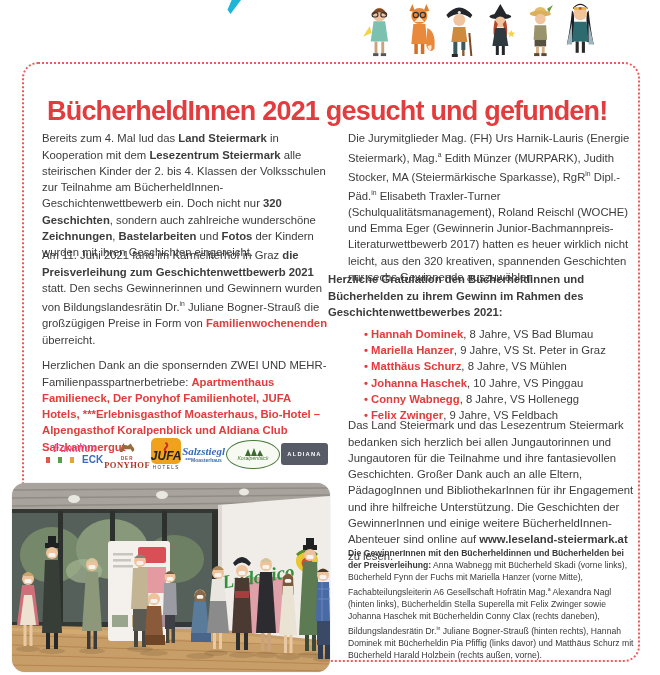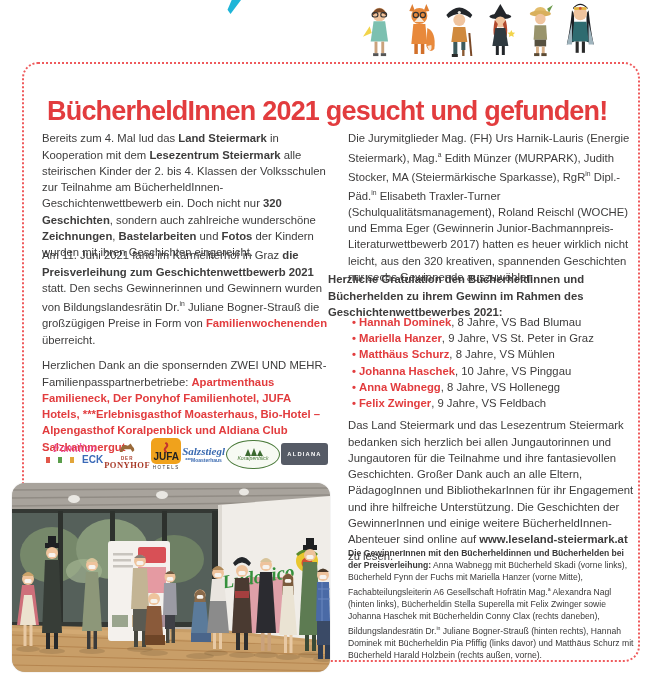--- a/index.html
+++ b/index.html
@@ -23,37 +23,37 @@
   .seg-rb{font-weight:bold;color:#e23c3e;}
   .seg-sup{font-size:0.6em;vertical-align:super;}
   #lp1{left:42px;top:119px;}
   #lp2{left:42px;top:236px;}
   #lp3{left:42px;top:346px;}
   #rp1{left:348px;top:119px;width:290px;}
   #rhead{left:328px;top:260px;width:290px;}
   #rp2{left:348px;top:406px;width:290px;}
   
   #rlist{left:348px;top:310px;width:290px;}
-  .winners{list-style:none;margin:4px;padding:0;font-size:11.3px;}
+  .winners{list-style:none;margin:16px;padding:0;font-size:11.3px;}
   .winners li{line-height:16.2px;}
   .wbullet{color:#e23c3e;font-weight:bold;margin-right:3px;}
   .wname{color:#e23c3e;font-weight:bold;}
   
   #rcap{left:348px;top:538px;width:291px;font-size:8.6px;line-height:12.1px;color:#3a3939;}
   
   .logos{left:46px;top:434px;width:282px;height:40px;display:flex;align-items:center;justify-content:space-between;}
   .logo{text-align:center;}
   .fe1{font-family:"Liberation Serif",serif;font-style:italic;color:#ec4899;font-size:12px;line-height:11px;}
   .fe2{font-size:10px;font-weight:bold;color:#3a6ab8;display:flex;gap:8px;align-items:center;justify-content:flex-start;}
   .sq{width:4px;height:6px;display:inline-block;}
   .s1{background:#e2574a;}.s2{background:#5a9e4a;}.s3{background:#e2a53a;}
   .ph-der{font-size:4.5px;color:#a83a28;font-weight:bold;letter-spacing:1px;line-height:4px;}
   .ph2{font-family:"Liberation Serif",serif;font-size:8.5px;font-weight:bold;color:#a83a28;letter-spacing:0.5px;line-height:9px;text-align:right;}
   .jf-box{width:30px;height:26px;background:#f0a21c;border-radius:5px;display:flex;flex-direction:column;align-items:center;justify-content:center;margin:0 auto;}
-  .jf-t{font-size:10px;font-weight:bold;color:#222;line-height:7px;}
+  .jf-t{font-size:12px;font-weight:bold;color:#222;line-height:7px;font-style:italic;}
   .jf-h{font-size:4.5px;color:#333;letter-spacing:1.5px;margin-top:1px;}
   .sz1{font-family:"Liberation Serif",serif;font-style:italic;font-weight:bold;font-size:11px;color:#3a6ab0;line-height:11px;}
   .sz2{font-size:5px;font-weight:bold;color:#3a6ab0;}
   .kb-oval{width:52px;height:27px;border:1.5px solid #4a7a3a;border-radius:50%;display:flex;flex-direction:column;align-items:center;justify-content:center;background:#f7faf3;}
   .kb-t{font-size:5.2px;color:#4a7a3a;font-style:italic;line-height:5px;}
   .ad-box{width:47px;height:22px;background:#565b66;border-radius:3px;color:#fff;display:flex;align-items:center;justify-content:center;}
   .ad-t{font-size:5.8px;letter-spacing:1.2px;font-weight:bold;}
   
   .photo{left:12px;top:483px;width:318px;height:189px;border-radius:13px;overflow:hidden;box-shadow:0 0 0 1px rgba(0,0,0,0.04);}
   .photo svg{display:block;}
@@ -393,18 +393,18 @@
 </div>
 
 <p class="abs para" id="rp1"><span>Die Jurymitglieder Mag. (FH) Urs Harnik-Lauris (Energie Steiermark), Mag.</span><span class="seg-sup">a</span><span> Edith Münzer (MURPARK), Judith Stocker, MA (Steiermärkische Sparkasse), RgR</span><span class="seg-sup">in</span><span> Dipl.-Päd.</span><span class="seg-sup">in</span><span> Elisabeth Traxler-Turner (Schulqualitätsmanagement), Roland Reischl (WOCHE) und Emma Eger (Gewinnerin Junior-Bachmannpreis-Literaturwettbewerb 2017) hatten es heuer wirklich nicht leicht, aus den 320 kreativen, spannenden Geschichten nur sechs Gewinnende auszuwählen.</span></p>
 <p class="abs para" id="rhead"><span class="seg-b">Herzliche Gratulation den Bücherheldinnen und Bücherhelden zu ihrem Gewinn im Rahmen des Geschichtenwettbewerbes 2021:</span></p>
 <div class="abs" id="rlist">
   <ul class="winners">
       <li><span class="wbullet">•</span><span class="wname">Hannah Dominek</span><span>, 8 Jahre, VS Bad Blumau</span></li>
       <li><span class="wbullet">•</span><span class="wname">Mariella Hanzer</span><span>, 9 Jahre, VS St. Peter in Graz</span></li>
       <li><span class="wbullet">•</span><span class="wname">Matthäus Schurz</span><span>, 8 Jahre, VS Mühlen</span></li>
       <li><span class="wbullet">•</span><span class="wname">Johanna Haschek</span><span>, 10 Jahre, VS Pinggau</span></li>
-      <li><span class="wbullet">•</span><span class="wname">Anna Wabnegg</span><span>, 8 Jahre, VS Hollenegg</span></li>
+      <li><span class="wbullet">•</span><span class="wname">Conny Wabnegg</span><span>, 8 Jahre, VS Hollenegg</span></li>
       <li><span class="wbullet">•</span><span class="wname">Felix Zwinger</span><span>, 9 Jahre, VS Feldbach</span></li>
     </ul>
 </div>
 <p class="abs para" id="rp2"><span>Das Land Steiermark und das Lesezentrum Steiermark bedanken sich herzlich bei allen Jungautorinnen und Jungautoren für die Teilnahme und ihre fantasievollen Geschichten. Großer Dank auch an alle Eltern, PädagogInnen und BibliothekarInnen für ihr Engagement und ihre hilfreiche Unterstützung. Die Geschichten der GewinnerInnen und einige weitere BücherheldInnen-Abenteuer sind online auf </span><span class="seg-b">www.leseland-steiermark.at</span><span> zu lesen.</span></p>
 <p class="abs" id="rcap"><span class="seg-b">Die GewinnerInnen mit den Bücherheldinnen und Bücherhelden bei der Preisverleihung:</span><span> Anna Wabnegg mit Bücherheld Skadi (vorne links), Bücherheld Fynn der Fuchs mit Mariella Hanzer (vorne Mitte), Fachabteilungsleiterin A6 Gesellschaft Hofrätin Mag.</span><span class="seg-sup">a</span><span> Alexandra Nagl (hinten links), Bücherheldin Stella Superella mit Felix Zwinger sowie Johanna Haschek mit Bücherheldin Conny Clax (rechts daneben), Bildungslandesrätin Dr.</span><span class="seg-sup">in</span><span> Juliane Bogner-Strauß (hinten rechts), Hannah Dominek mit Bücherheldin Pia Pfiffig (links davor) und Matthäus Schurz mit Bücherheld Harald Holzbein (rechts außen, vorne).</span></p>
 
 </body></html>

